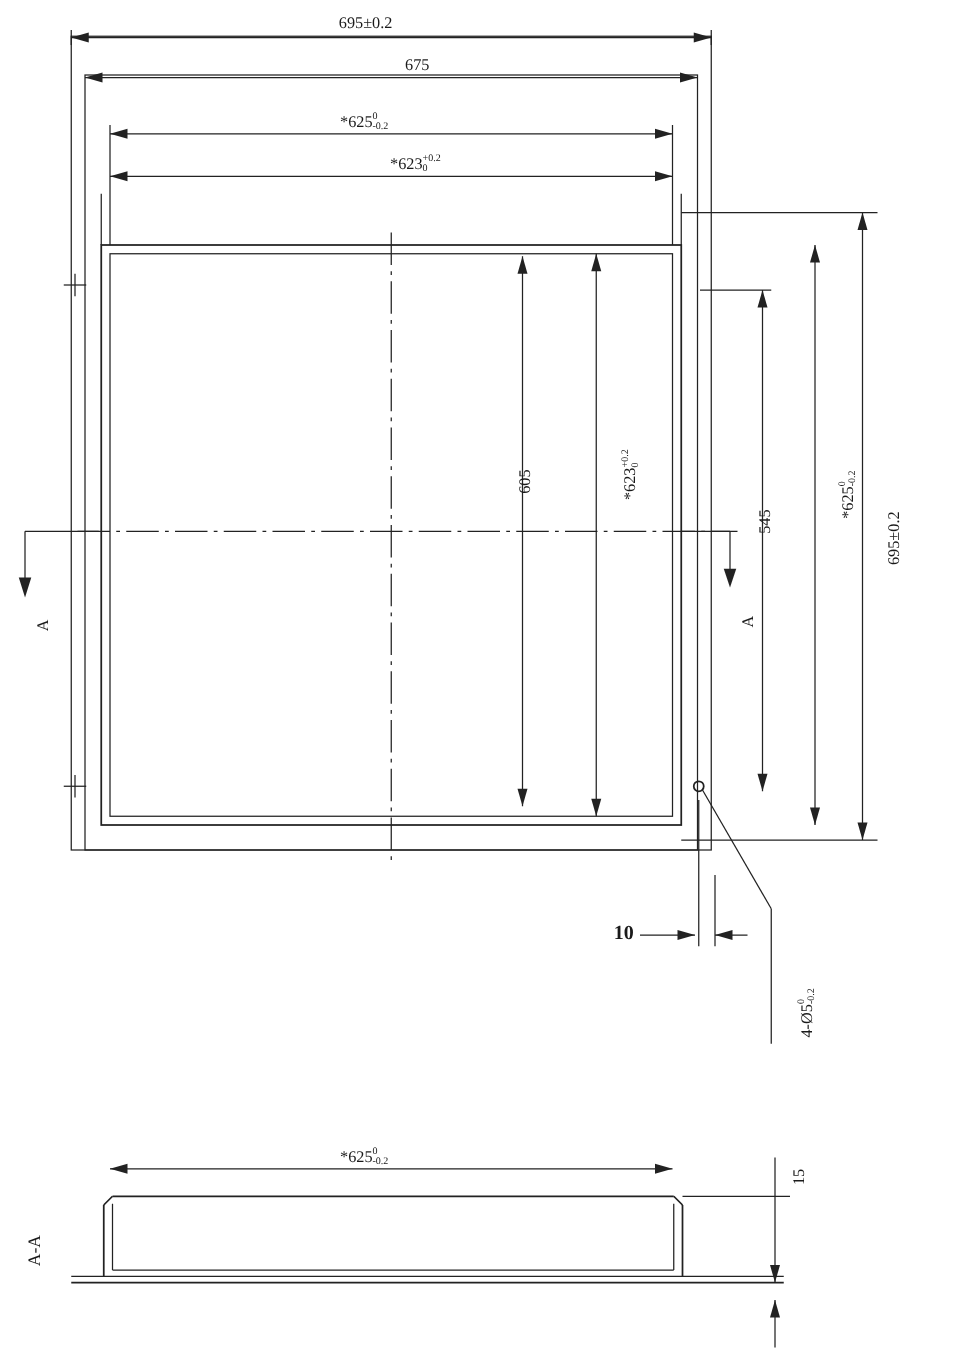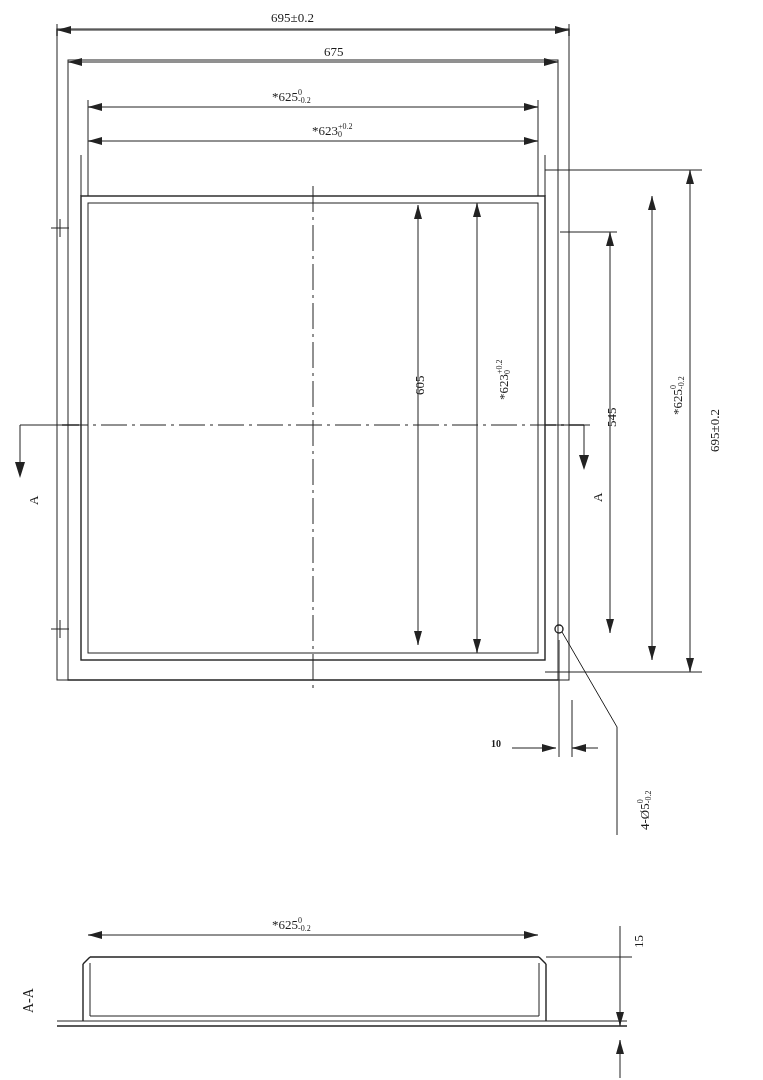--- a/index.html
+++ b/index.html
@@ -4,21 +4,21 @@
 <style>
   html,body{margin:0;padding:0;background:#fff;}
   body{width:763px;height:1080px;position:relative;overflow:hidden;
        font-family:"Liberation Serif",serif;color:#1a1a1a;}
   #sheet{position:absolute;left:0;top:0;width:763px;height:900px;}
   .txt{position:absolute;white-space:nowrap;font-size:13px;line-height:1;}
   .vtxt{position:absolute;white-space:nowrap;font-size:13px;line-height:1;
         transform-origin:0 0;transform:rotate(-90deg);}
   .frac{display:inline-block;font-size:8px;line-height:1.05;text-align:left;
         vertical-align:-2px;}
-  .bold{font-weight:bold;font-size:10px;}
+  .bold{font-weight:bold;font-size:16px;}
   svg{position:absolute;left:0;top:0;width:763px;height:1080px;overflow:visible;}
   .stk{stroke:#222;fill:none;stroke-width:1;}
   .stk2{stroke:#222;fill:none;stroke-width:1.4;}
   .dash{stroke:#222;fill:none;stroke-width:1;stroke-dasharray:26 5 3 5;}
   .ahead{fill:#222;}
 </style>
 </head>
 <body>
 
 <div id="sheet">

